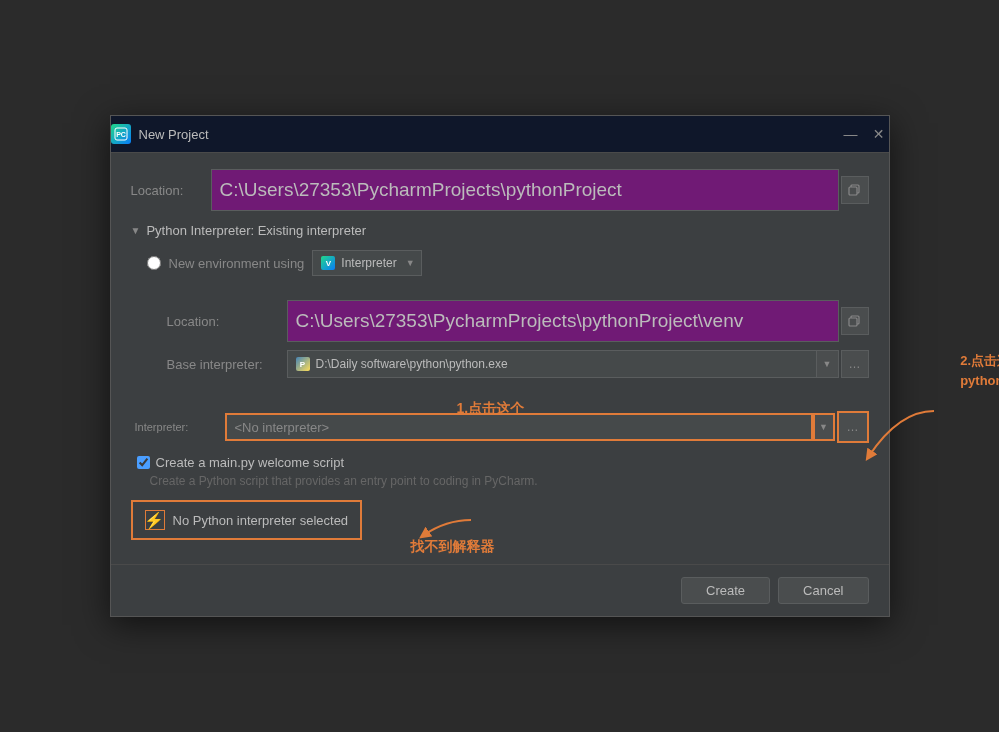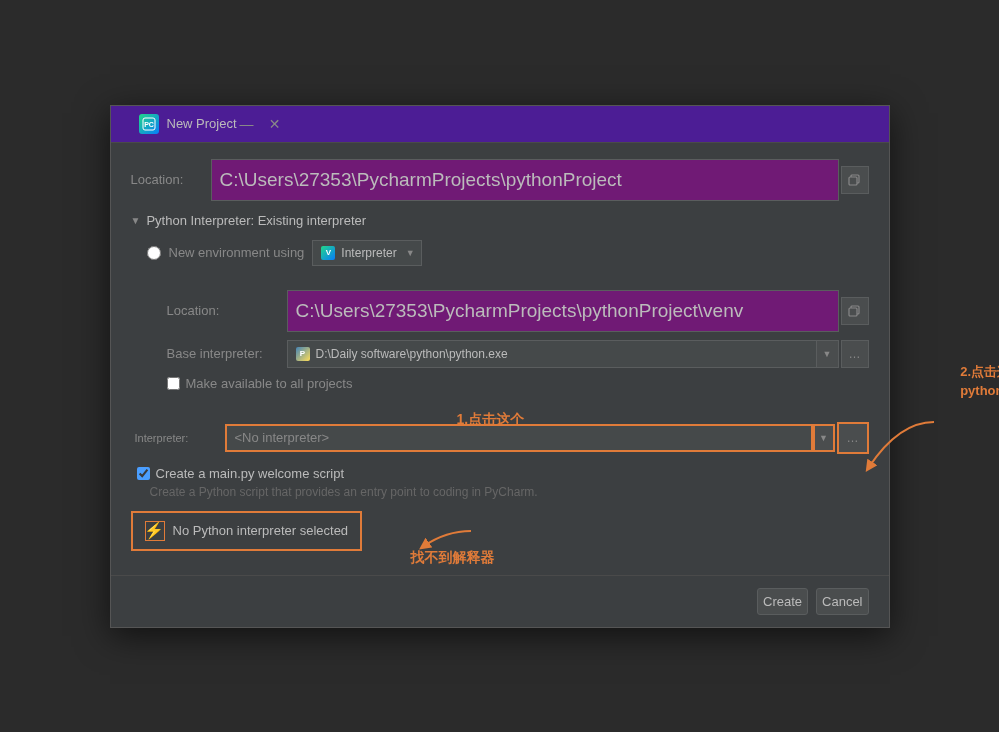--- a/index.html
+++ b/index.html
@@ -16,25 +16,26 @@
       overflow: hidden;
     }
     .dialog {
       background: #3c3f41;
       border: 1px solid #555;
       width: 780px;
       position: relative;
       box-shadow: 0 8px 32px rgba(0,0,0,0.6);
     }
     .title-bar {
-      background: #4c1d95;
-      display: flex;
-      align-items: center;
-      padding: 8px 28px;
+      background: #0f172a;
+      display: flex;
+      align-items: center;
+      padding: 8px 0;
       border-bottom: 1px solid #4a4a4a;
+      justify-content: space-between;
     }
     .title-bar-left {
       display: flex;
       align-items: center;
       gap: 8px;
     }
     .pycharm-icon {
       width: 20px;
       height: 20px;
       background: linear-gradient(135deg, #21d789, #087cfa);
@@ -291,21 +292,21 @@
       font-size: 13px;
     }
     .dialog-footer {
       display: flex;
       justify-content: flex-end;
       padding: 12px 20px;
       gap: 8px;
       border-top: 1px solid #4a4a4a;
     }
     .footer-btn {
-      padding: 5px 5px;
+      padding: 5px 24px;
       font-size: 13px;
       cursor: pointer;
       border-radius: 3px;
       border: 1px solid #5a5d5e;
       background: #4a4d4e;
       color: #bbbbbb;
     }
     .footer-btn.primary {
       background: #4a4d4e;
       border-color: #5a5d5e;
@@ -384,24 +385,20 @@
               <div class="venv-icon" style="background:linear-gradient(135deg,#4584b6,#ffde57);">P</div>
               <span style="color:#bbbbbb;font-size:12px;">D:\Daily software\python\python.exe</span>
             </div>
             <button style="background:#4a4d4e;border:1px solid #5a5d5e;border-left:none;width:22px;height:28px;color:#888;cursor:pointer;display:flex;align-items:center;justify-content:center;font-size:9px;">▼</button>
             <button class="browse-btn">…</button>
           </div>
         </div>
       </div>
 
       
-      <div class="checkbox-row">
-        <input class="checkbox-input" type="checkbox" style="">
-        <span class="checkbox-label">Make available to all projects</span>
-      </div>
 
       <div style="height:10px;"></div>
 
       
       <div style="position:relative;display:inline-block;">
         
         <div style="position:absolute;top:-8px;left:310px;color:#e07b39;font-weight:bold;font-size:14px;white-space:nowrap;font-family:'Microsoft YaHei',sans-serif;">
           1.点击这个
         </div>
         

